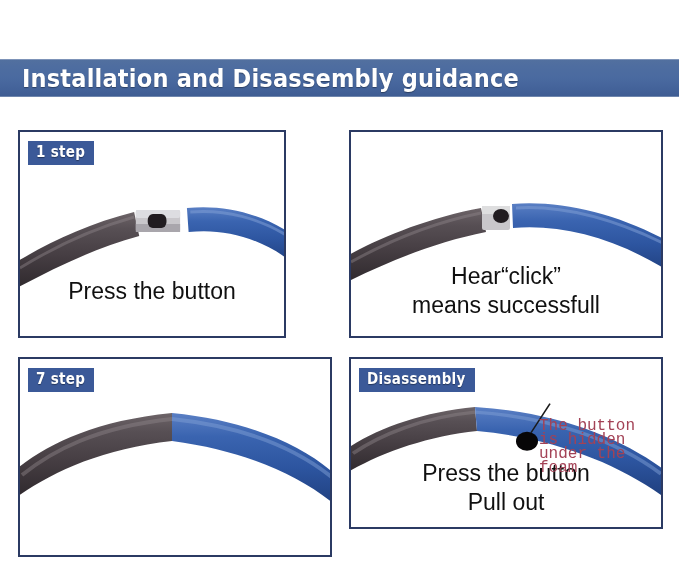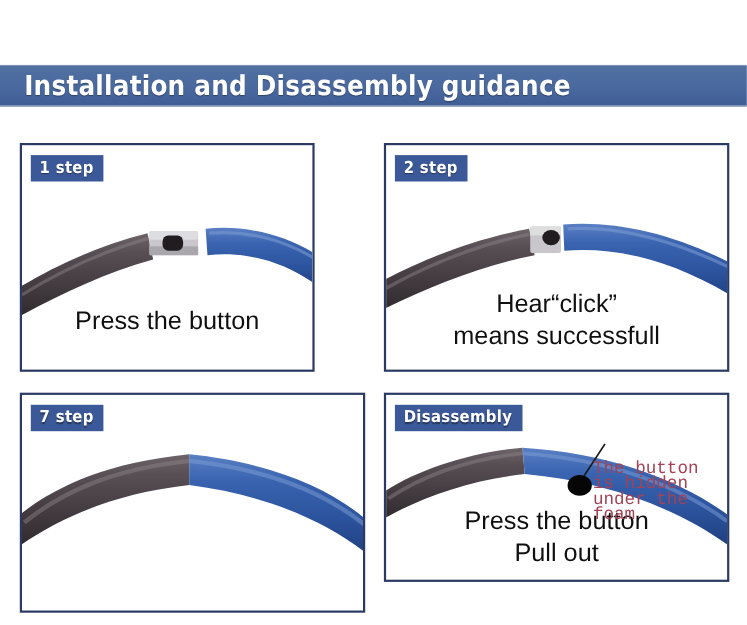--- a/index.html
+++ b/index.html
@@ -160,21 +160,20 @@
 
       <path d="M 196 76 C 240 72, 286 82, 322 104 L 322 132 C 284 106, 240 96, 198 100 Z" fill="url(#blueGrad1)"></path>
       <path d="M 200 80 C 240 77, 282 86, 318 106" stroke="#7e9dd4" stroke-width="3" fill="none" opacity="0.55"></path>
       <path d="M 0 136 C 38 116, 84 97, 134 85" stroke="#8d848a" stroke-width="3" fill="none" opacity="0.45"></path>
     </svg>
 
     <div class="caption">Press the button</div>
   </div>
 
   <div class="panel p2">
-    <div class="step-badge">2 step</div>
 
     <svg class="tube-art" viewBox="0 0 310 204" preserveAspectRatio="none">
       <defs>
         <linearGradient id="grayGrad2" x1="0" y1="0" x2="0" y2="1">
           <stop offset="0%" stop-color="#6d6468"></stop>
           <stop offset="22%" stop-color="#574f54"></stop>
           <stop offset="55%" stop-color="#463e43"></stop>
           <stop offset="100%" stop-color="#2e282c"></stop>
         </linearGradient>
         <linearGradient id="blueGrad2" x1="0" y1="0" x2="0" y2="1">

